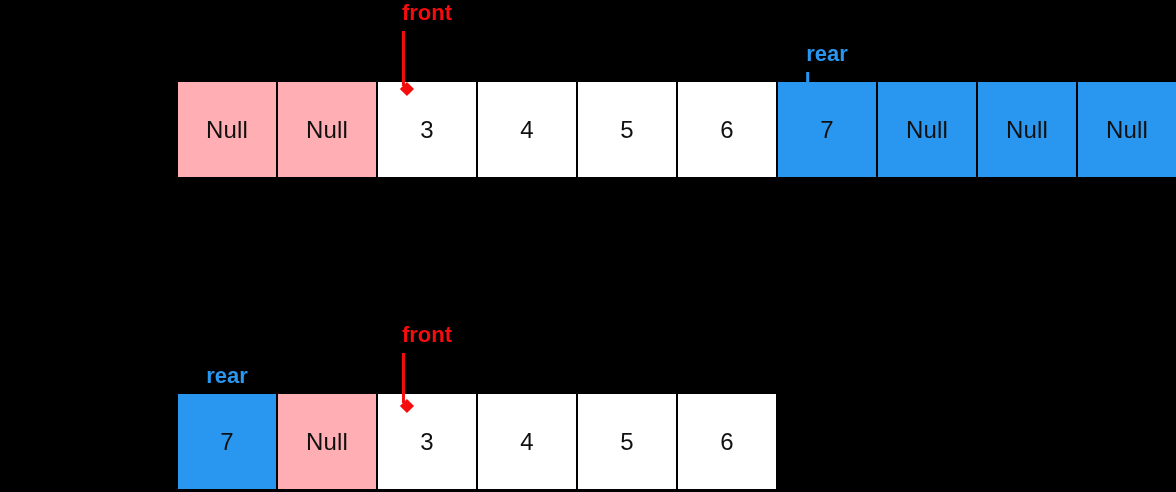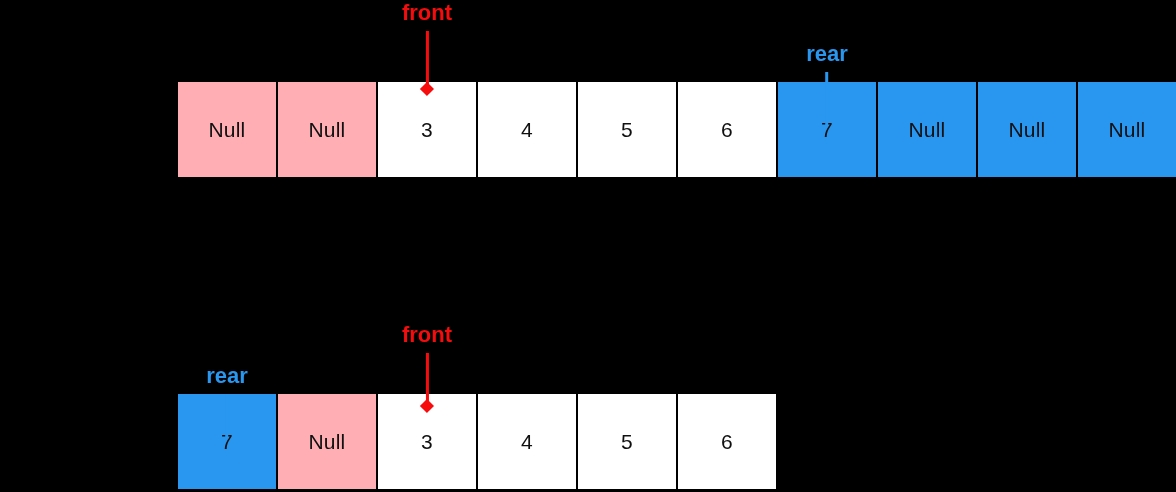--- a/index.html
+++ b/index.html
@@ -13,31 +13,31 @@
 
   .row { position: absolute; display: flex; }
   #row-0 { left: 177px; top: 81px; }
   #row-1 { left: 177px; top: 393px; }
 
   .cell {
     width: 100px; height: 97px;
     box-sizing: border-box;
     border: 1px solid var(--border, #000);
     display: flex; align-items: center; justify-content: center;
-    font-size: 21px; color: var(--cellText, #101010);
+    font-size: 24px; color: var(--cellText, #101010);
     letter-spacing: 0.2px;
   }
   .cell.white { background: var(--white, #fff); }
   .cell.pink  { background: var(--pink, #ffaeb3); }
   .cell.blue  { background: var(--blue, #2997f0); }
 
   .pointer {
     position: absolute;
     transform: translateX(-50%);
-    display: flex; flex-direction: column; align-items: center;
+    display: flex; flex-direction: column; align-items: flex-start;
     pointer-events: none;
   }
   .pointer .lbl {
     font-size: 22px; font-weight: 600; line-height: 22px;
     margin-bottom: 7px; white-space: nowrap;
   }
   .pointer.red .lbl  { color: var(--red, #f60c0c); }
   .pointer.blue .lbl { color: var(--blue, #2997f0); margin-top: 41px; }
   .pointer .line { width: 3px; }
   .pointer.red .line  { background: var(--red, #f60c0c); }

